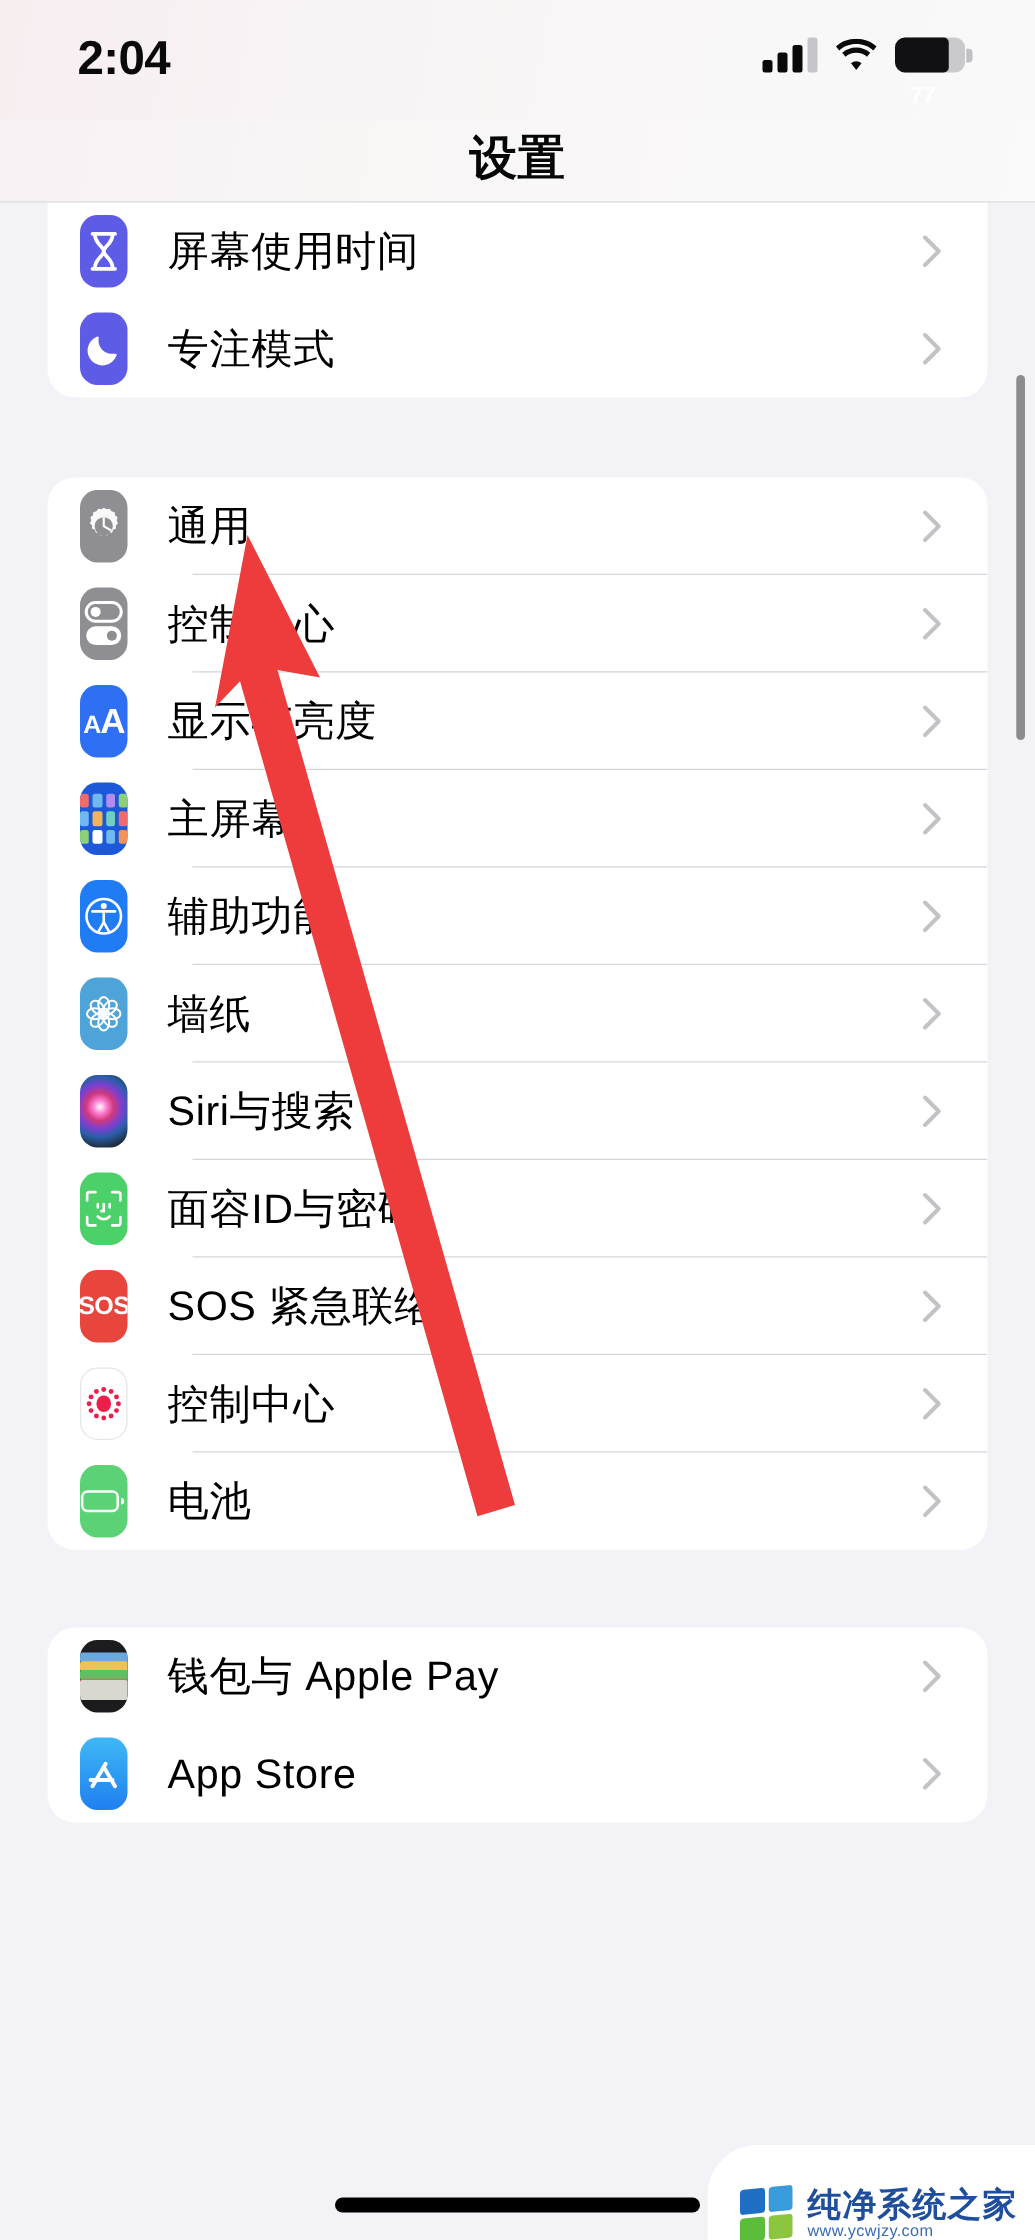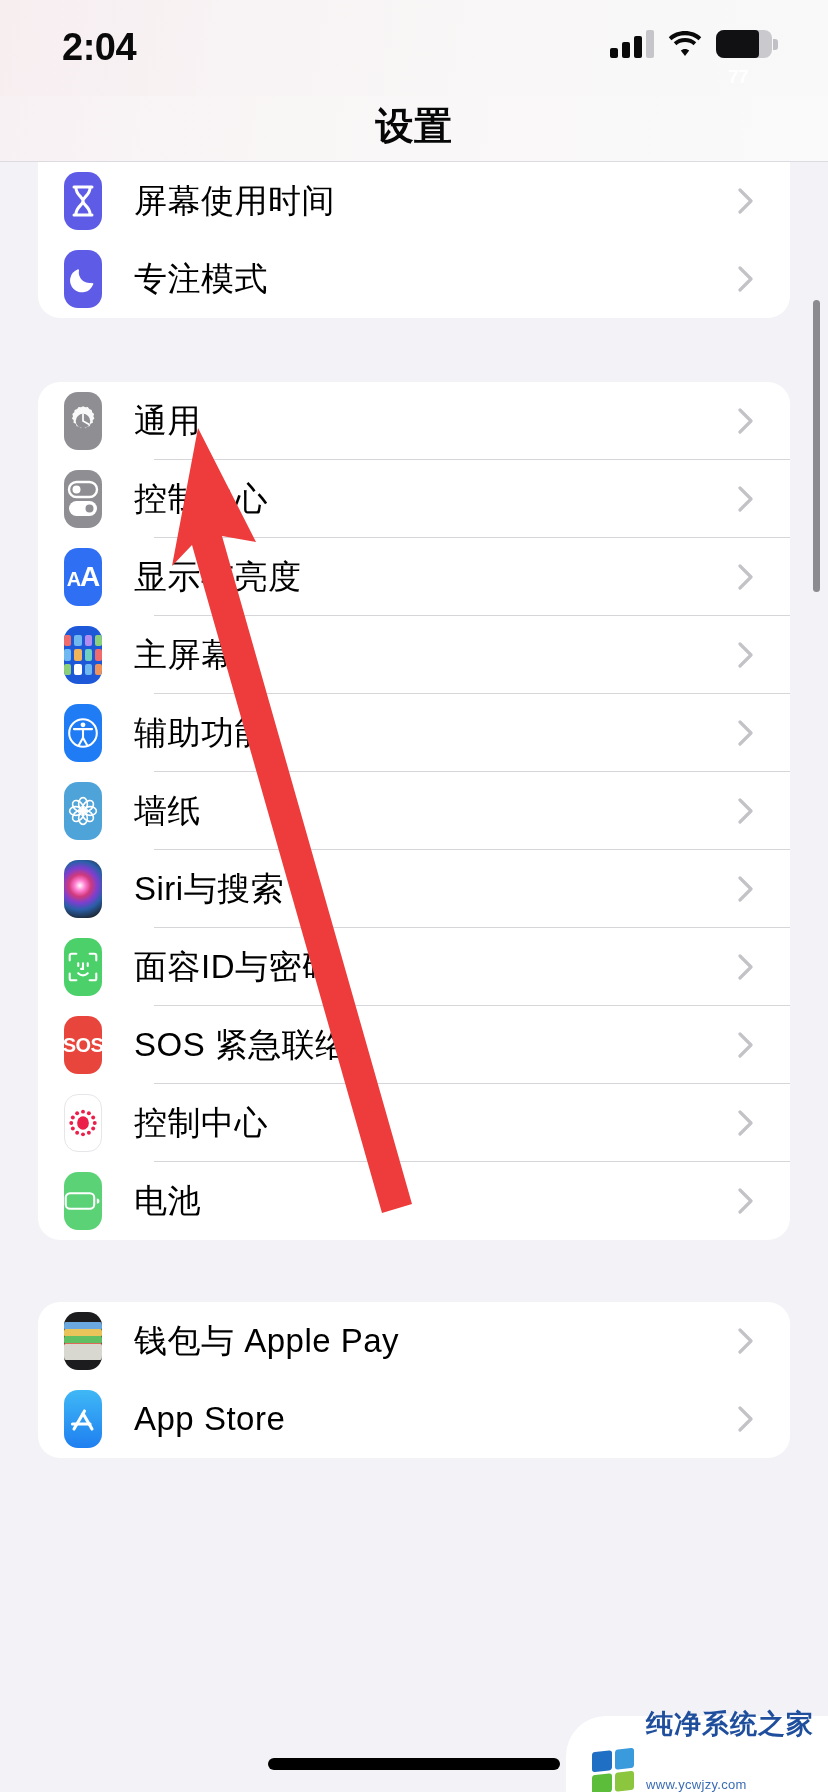--- a/index.html
+++ b/index.html
@@ -316,21 +316,20 @@
   .wm-title {
     font-size: 27px;
     font-weight: bold;
     color: #1f4f9c;
     letter-spacing: 1px;
   }
   .wm-url {
     font-size: 13px;
     color: #3a6cb4;
     letter-spacing: 0.3px;
-    margin-top: 40px;
   }
 </style>
 </head>
 <body>
 
 <div class="status-bar">
   <div class="status-time">2:04</div>
   <div class="status-right">
     <div class="sig-bars">
       <i></i>

